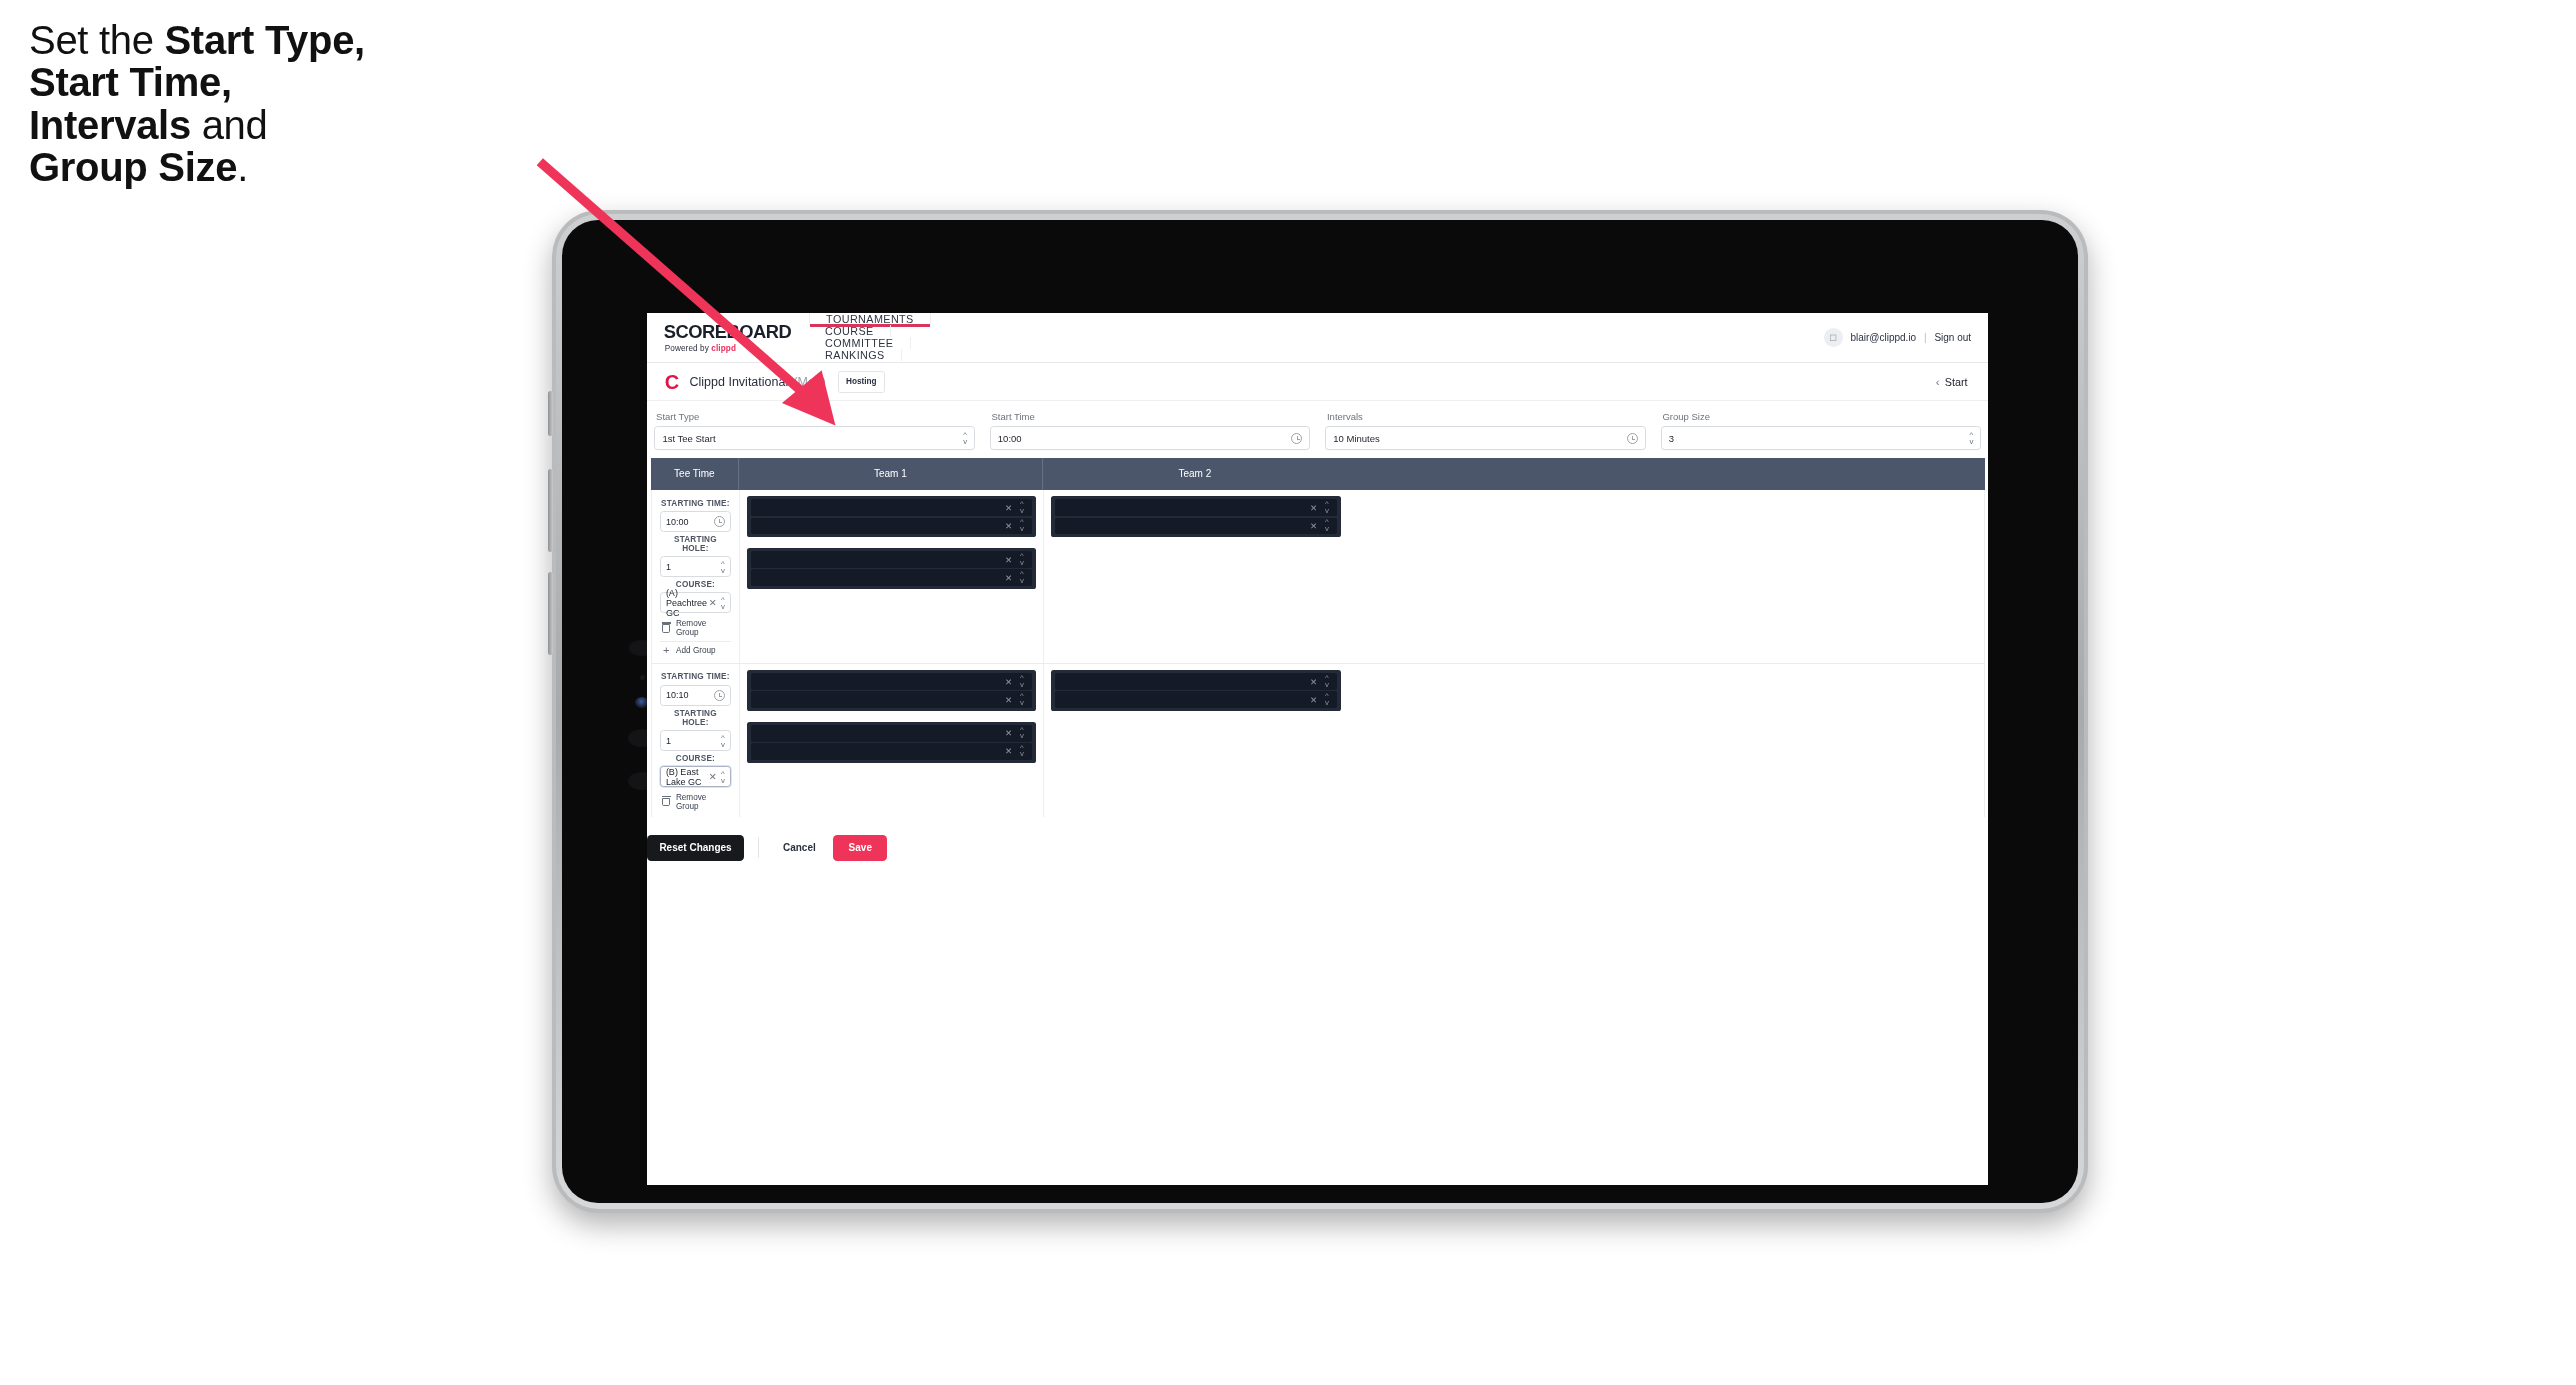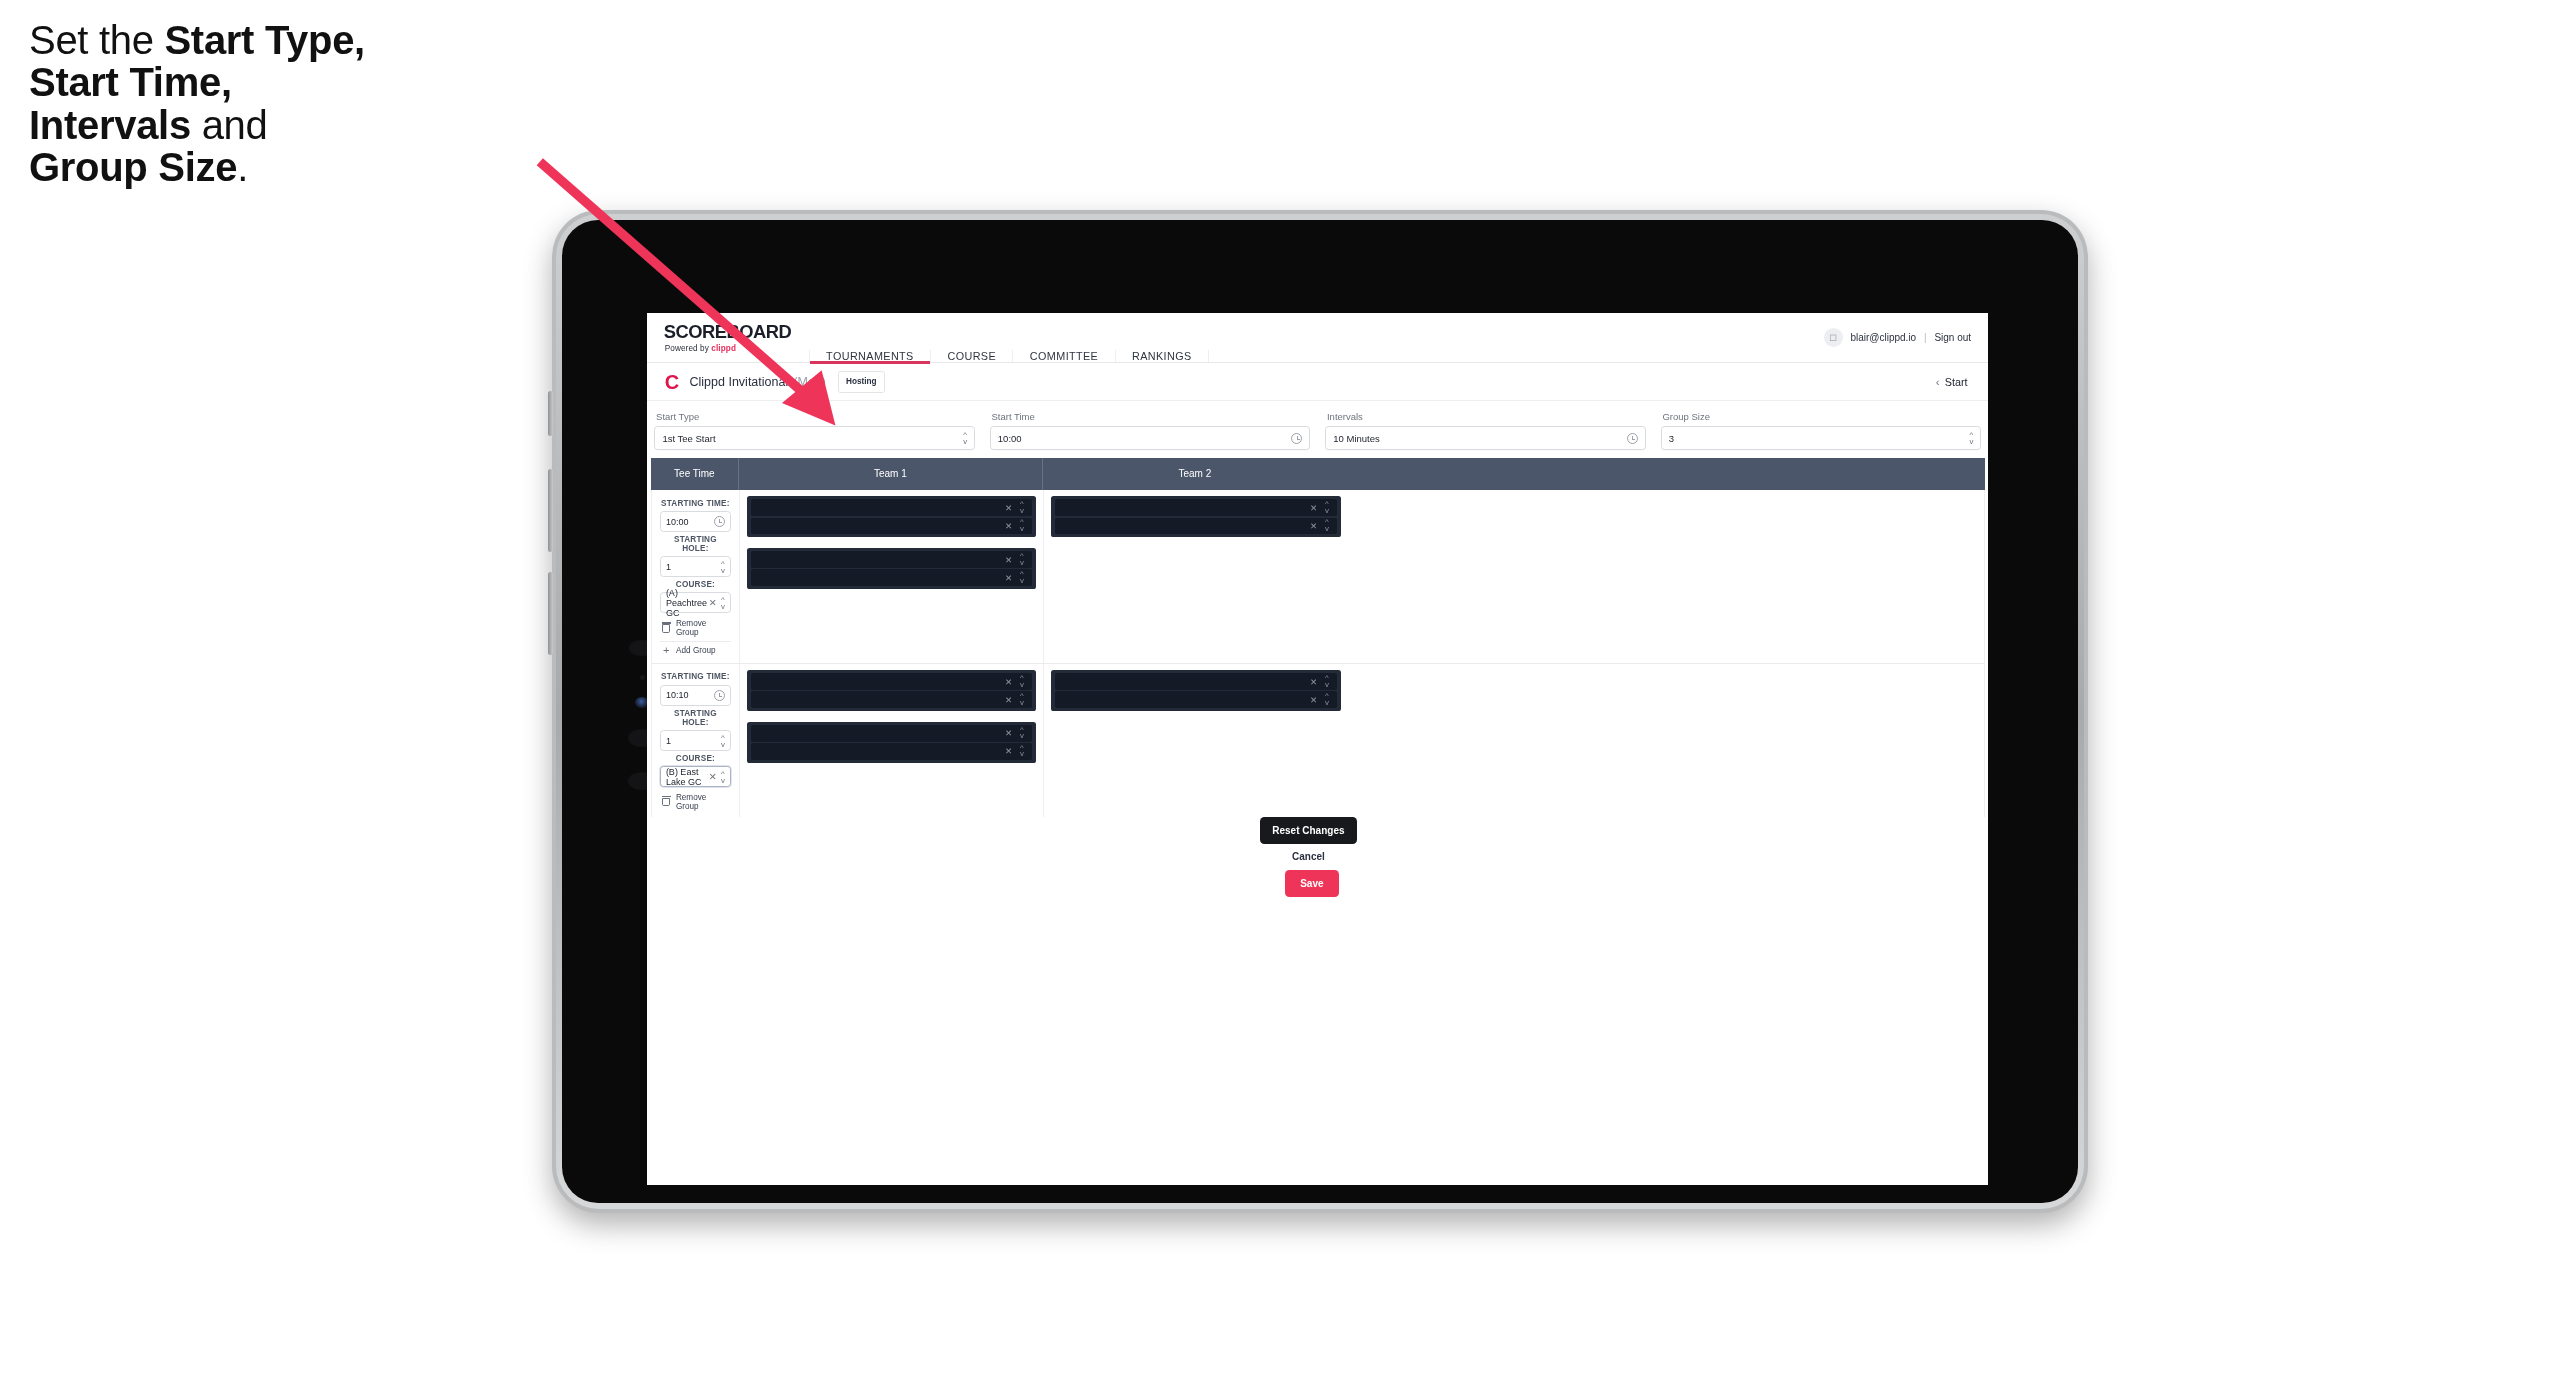--- a/index.html
+++ b/index.html
@@ -76,21 +76,21 @@
   }
   .brand-word {
     font-size: 18px; font-weight: 800; letter-spacing: -0.5px;
     color: #1b1f2a; line-height: 1;
     font-family: "Liberation Sans", sans-serif;
     transform: scaleX(1.02);
   }
   .brand-sub { font-size: 8.2px; color:#2b2f3a; margin-top: 3.5px; letter-spacing: 0.1px; }
   .brand-sub i { font-style: normal; color: #ea2b5a; font-weight: 700; }
 
-  .navtabs { display:flex; align-items:flex-end; }
+  .navtabs { display:flex; align-items:flex-start;flex-direction:column; }
   .navtab {
     display:flex; align-items:center; padding: 0 16.4px;
     font-size: 10.8px; letter-spacing: 0.4px; color: #2e3440;
     border-right: 0.9px solid #eceef0;
     position: relative; cursor: pointer;
   }
   .navtab:first-child { border-left: 0.9px solid #eceef0; }
   .navtab.active::after {
     content:""; position:absolute; left:0; right:0; bottom:-1.7px; height:2.6px;
     background:#d9345c;
@@ -209,22 +209,22 @@
     display:flex; align-items:center; justify-content:flex-end;
     gap: 7.8px; padding-right: 7.8px; margin-bottom: 1.7px;
   }
   .prow:last-child { margin-bottom: 0; }
   .prow .x { color:#8d93a0; font-size: 8.6px; }
   .prow .sp { color:#8d93a0; font-size: 7.8px; line-height:.85; text-align:center; }
   .prow .sp span { display:block; }
 
   
   .footer {
-    height: 62px; display:flex; align-items:center; justify-content:space-between;
-    gap: 0; padding-right: 19px; background:#fff;flex-direction:column;
+    height: 62px; display:flex; align-items:center; justify-content:flex-start;
+    gap: 0; padding-right: 19px; background:#fff;
   }
   .btn-reset {
     background:#17191d; color:#fff; font-size: 10px; font-weight: 600;
     border-radius: 4.3px; padding: 7.8px 12px; cursor:pointer;
   }
   .vline { width:0.9px; height: 21px; background:#e3e5e8; margin: 0 14px; }
   .btn-cancel { font-size: 10px; color:#2b3040; font-weight:600; padding: 7.8px 10.4px; cursor:pointer; }
   .btn-save {
     background:#ef3459; color:#fff; font-size: 10px; font-weight:600;
     border-radius: 4.3px; padding: 7.8px 15.5px; margin-left: 7px; cursor:pointer;

